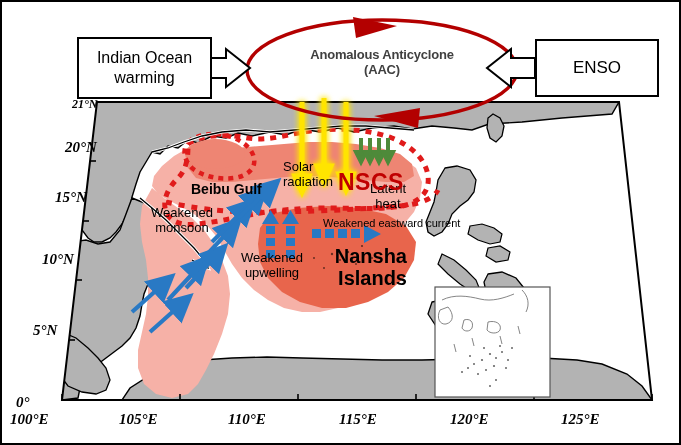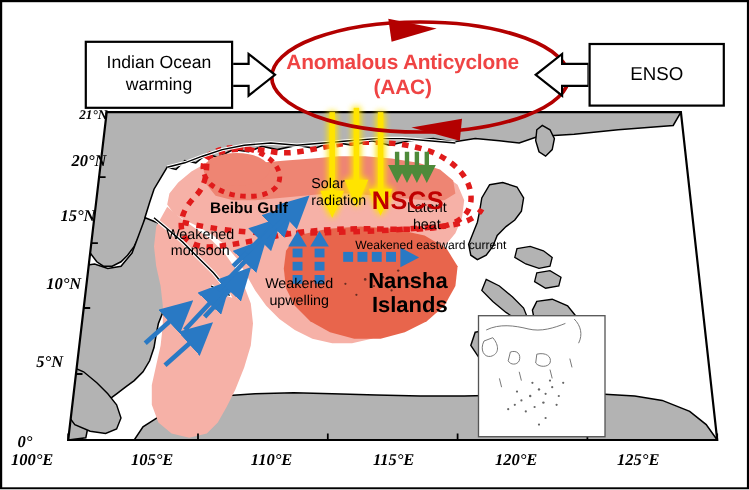--- a/index.html
+++ b/index.html
@@ -15,22 +15,22 @@
   .flowbox{
     position:absolute;background:#fff;border:2px solid #000;
     display:flex;align-items:center;justify-content:center;text-align:center;
     font-size:16px;color:#000;line-height:1.22;box-sizing:border-box;z-index:40;
   }
   #box-indian{left:75px;top:35px;width:135px;height:62px;}
   #box-enso{left:533px;top:37px;width:124px;height:58px;font-size:17px;}
 
   
   #aac-label{
-    position:absolute;left:240px;top:45px;width:248px;z-index:45;
-    text-align:center;color:#ef4444;font-weight:bold;font-size:19px;
+    position:absolute;left:256px;top:45px;width:248px;z-index:45;
+    text-align:center;color:#404040;font-weight:bold;font-size:13px;
     line-height:1.18;letter-spacing:-0.2px;
   }
 
   
   .mlab{position:absolute;z-index:42;color:#000;font-size:13px;line-height:1.12;}
   .mlab.bold{font-weight:bold;}
   .axlab{position:absolute;z-index:42;color:#000;font-size:15px;
          font-style:italic;font-weight:bold;font-family:"Liberation Serif",serif;}
   .axlab.small{font-size:12px;}
 

